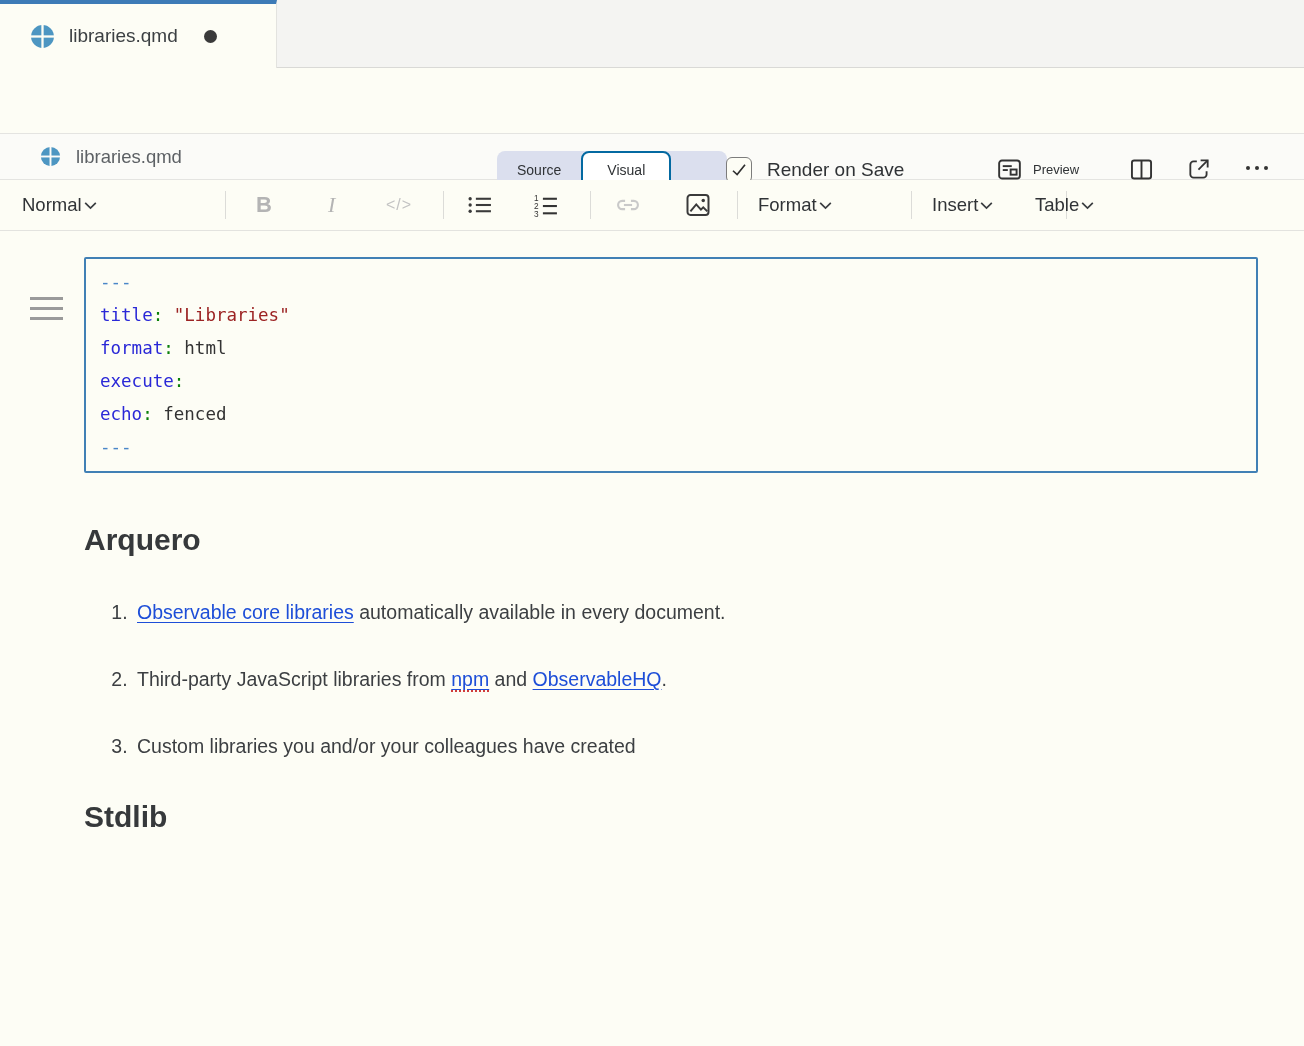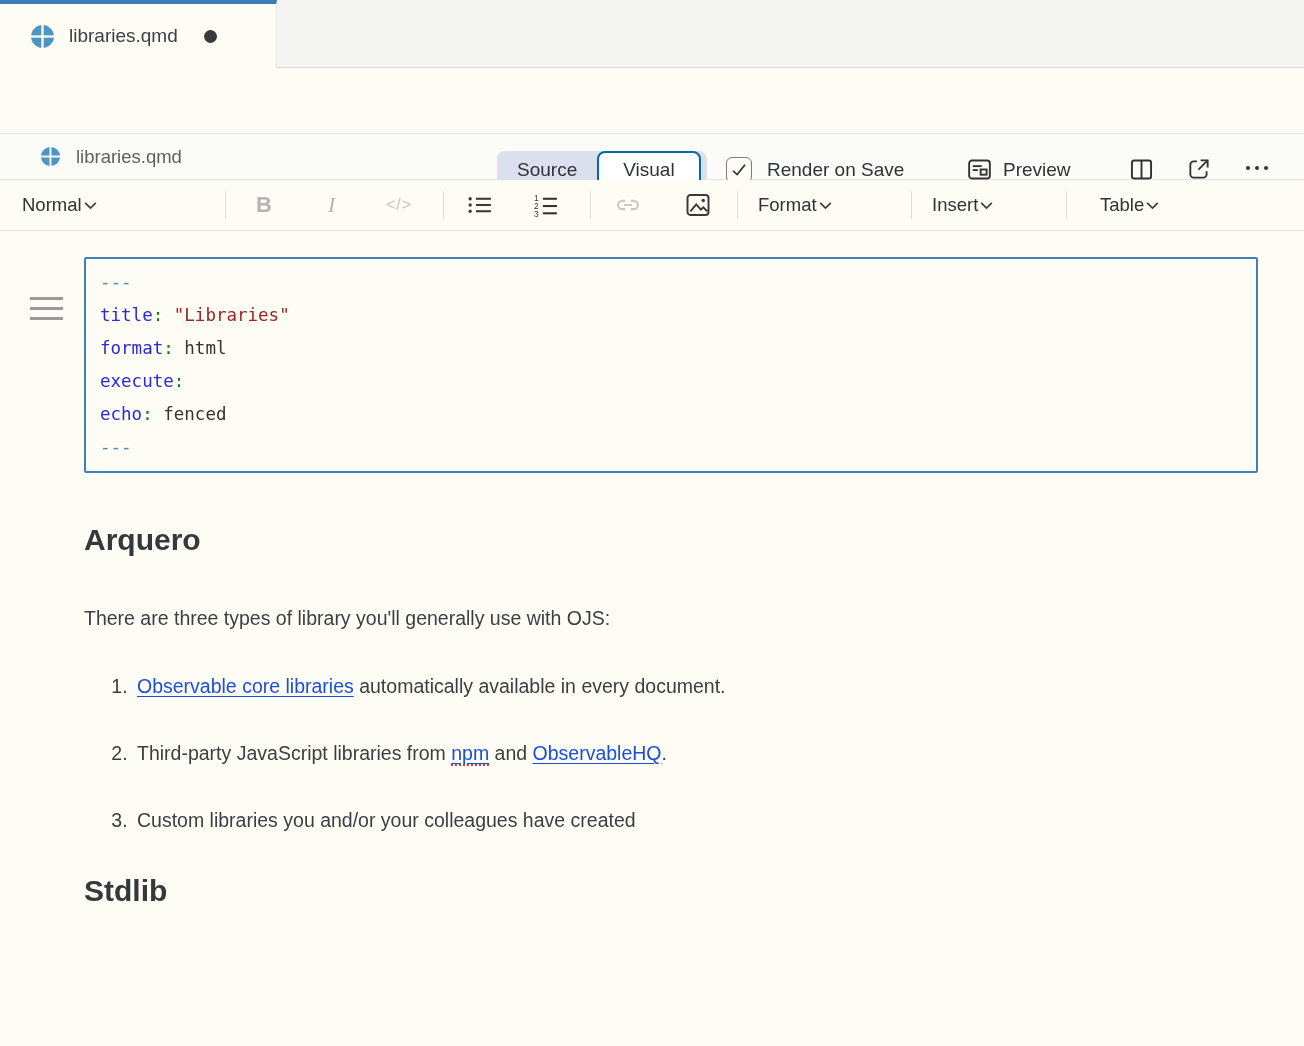--- a/index.html
+++ b/index.html
@@ -13,36 +13,36 @@
     border-top:4px solid #3d7bb7; border-right:1px solid #e3e3df;
     display:flex; align-items:center; padding-left:30px; gap:14px;
   }
   .tab-title { font-size:19px; color:#3c4043; }
   .mod-dot { width:13px; height:13px; border-radius:50%; background:#3a3a3a; margin-left:12px; }
   .tabbar-rest { flex:1; border-bottom:1px solid #d9d9d6; }
 
   
   .toolbar { position:relative; height:65px; background:#fdfdf5; }
   .seg-toggle {
-    position:absolute; left:497px; top:83px; height:38px; width:210px;
-    background:#dbdfee; border-radius:8px; display:flex; font-size:19px; color:#2f3235;
+    position:absolute; left:497px; top:83px; height:38px; width:230px;
+    background:#dbdfee; border-radius:8px; display:flex; font-size:14px; color:#2f3235;
   }
   .seg { display:flex; align-items:center; justify-content:center; padding:0 20px; cursor:pointer; }
   .seg.selected {
     background:#ffffff; border:2px solid #0369a1; border-radius:8px;
     padding:0 24px; height:38px; margin-top:0;
   }
   .chk {
     position:absolute; left:726px; top:89px; width:26px; height:26px;
     border:1.5px solid #7c7c7c; border-radius:6px; background:#fdfdf5;
     display:flex; align-items:center; justify-content:center;
   }
   .chk-label { position:absolute; left:767px; top:89px; font-size:19px; line-height:26px; color:#2f3235; }
   .tb-btn { position:absolute; display:flex; align-items:center; gap:10px; cursor:pointer; color:#2f3235; }
-  .preview-btn { left:966px; top:88px; font-size:19px; }
+  .preview-btn { left:996px; top:88px; font-size:13px; }
   .icon-btn { top:88px; }
   svg.ico { display:block; }
 
   
   .crumb-row {
     height:47px; background:#fbfbf8; border-top:1px solid #e4e4e1; border-bottom:1px solid #e4e4e1;
     display:flex; align-items:center; padding-left:40px; gap:15px;
   }
   .crumb-text { font-size:18.5px; color:#5d6165; }
 
@@ -243,21 +243,21 @@
   <div class="fmt-item" style="left:932px;">
     <span>Insert</span>
     <span>
       <svg class="ico" width="17" height="17" viewBox="0 0 16 16">
           <path d="M3 5.5l5 5 5-5" fill="none" stroke="#3a3d40" stroke-width="1.6"></path>
         </svg>
     </span>
   </div>
   <div class="fmt-sep" style="left:1066px;"></div>
 
-  <div class="fmt-item" style="left:1100px;">
+  <div class="fmt-item" style="left:1035px;">
     <span>Table</span>
     <span>
       <svg class="ico" width="17" height="17" viewBox="0 0 16 16">
           <path d="M3 5.5l5 5 5-5" fill="none" stroke="#3a3d40" stroke-width="1.6"></path>
         </svg>
     </span>
   </div>
 </div>
 
 <div class="content">
@@ -271,21 +271,20 @@
       <div class="code-line"><span class="tok-delim">---</span></div>
       <div class="code-line"><span class="tok-key">title</span><span class="tok-colon">:</span><span class="tok-plain"> </span><span class="tok-string">"Libraries"</span></div>
       <div class="code-line"><span class="tok-key">format</span><span class="tok-colon">:</span><span class="tok-plain"> </span><span class="tok-plain">html</span></div>
       <div class="code-line"><span class="tok-key">execute</span><span class="tok-colon">:</span></div>
       <div class="code-line"><span class="tok-plain">  </span><span class="tok-key">echo</span><span class="tok-colon">:</span><span class="tok-plain"> </span><span class="tok-plain">fenced</span></div>
       <div class="code-line"><span class="tok-delim">---</span></div>
     </div>
 
   <h2 class="doc-h">Arquero</h2>
 
-  <p class="doc-p">There are three types of library you'll generally use with OJS:</p>
 
   <ol class="doc-list">
       <li><a href="#" class="doc-link">Observable core libraries</a> automatically available in every document.</li>
       <li>Third-party JavaScript libraries from <a href="#" class="doc-link misspelled">npm</a> and <a href="#" class="doc-link">ObservableHQ</a>.</li>
       <li>Custom libraries you and/or your colleagues have created</li>
     </ol>
 
 
   <h2 class="doc-h cut">Stdlib</h2>
 </div>

